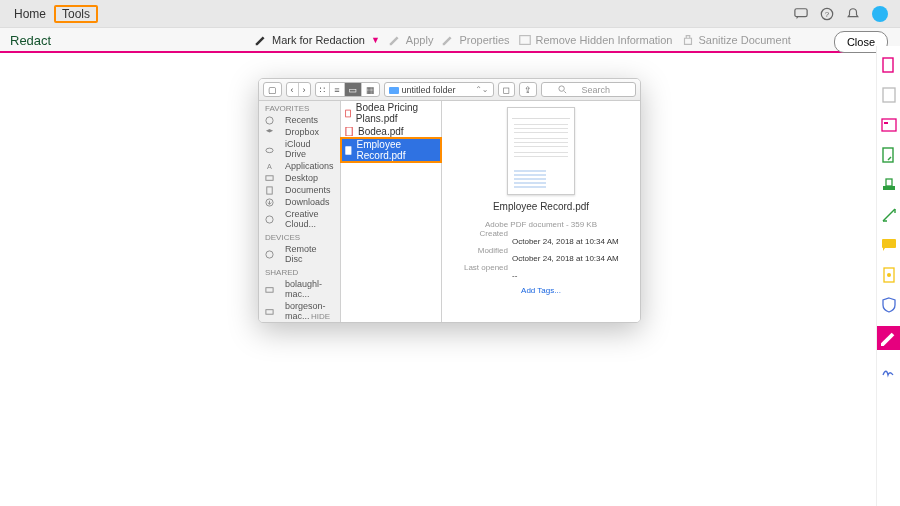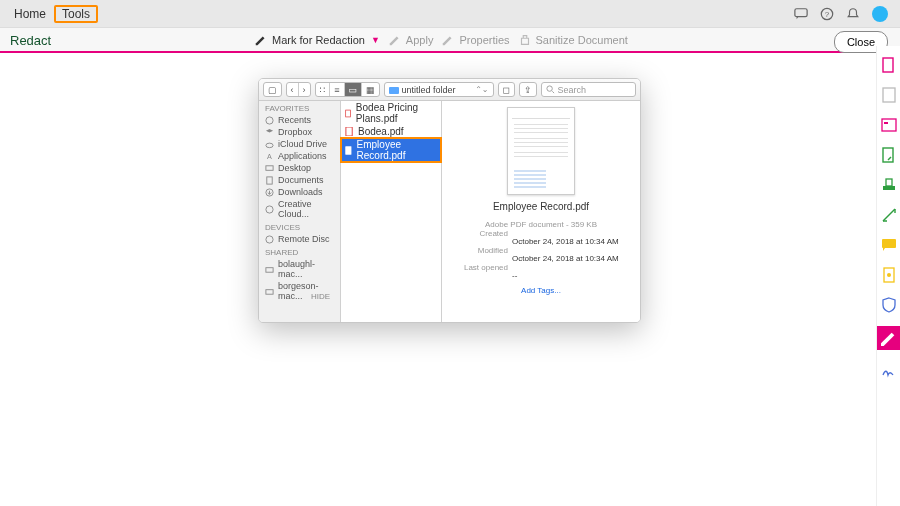--- a/index.html
+++ b/index.html
@@ -32,26 +32,26 @@
 
   
   .dialog { position:absolute; left:258px; top:78px; width:383px; height:245px; background:#f5f5f5; border:1px solid #c8c8c8; border-radius:5px; box-shadow:0 8px 30px rgba(0,0,0,.25); display:flex; flex-direction:column; overflow:hidden; }
   .dlg-toolbar { height:22px; border-bottom:1px solid #ccc; background:linear-gradient(#fbfbfb,#ececec); display:flex; align-items:center; padding:0 4px; gap:4px; }
   .tseg { border:1px solid #bcbcbc; border-radius:3px; height:15px; background:#fff; display:flex; align-items:center; }
   .tseg span { padding:0 4px; font-size:9px; color:#555; border-right:1px solid #ccc; display:flex; align-items:center; height:100%;}
   .tseg span:last-child{border-right:none;}
   .tseg .dark { background:#6f6f6f; color:#fff; }
   .folder-drop { flex:0 0 110px; height:15px; border:1px solid #bcbcbc; border-radius:3px; background:#fff; display:flex; align-items:center; padding:0 4px; font-size:9px; color:#444; gap:3px; }
   .folder-drop .updn { margin-left:auto; font-size:8px; color:#888;}
-  .search-box { flex:1; height:15px; border:1px solid #bcbcbc; border-radius:3px; background:#fff; display:flex; align-items:center; padding:0 4px; font-size:9px; color:#999; gap:3px;}
+  .search-box { flex:1; height:15px; border:1px solid #bcbcbc; border-radius:3px; background:#fff; display:flex; align-items:center; padding:0 16px; font-size:9px; color:#999; gap:15px;}
 
   .dlg-body { flex:1; display:flex; min-height:0; }
   .sidebar { width:82px; background:#f0f0f0; border-right:1px solid #d0d0d0; font-size:9px; color:#555; overflow:hidden; }
   .sb-head { font-size:8px; color:#888; text-transform:uppercase; padding:3px 6px 1px; }
-  .sb-row { display:flex; align-items:center; gap:4px; padding:1px 6px; }
+  .sb-row { display:flex; align-items:center; gap:11px; padding:1px 6px; }
   .sb-row svg { width:9px; height:9px; flex-shrink:0; }
   .hide-link { float:right; font-size:8px; color:#888; margin-right:4px;margin-top:44px;}
 
   .file-col { width:101px; border-right:1px solid #d0d0d0; background:#fff; font-size:10px; }
   .file-row { display:flex; align-items:center; gap:4px; padding:1px 4px; color:#333; }
   .file-row svg { width:9px; height:9px; }
   .file-row.selected { background:#2f72e2; color:#fff; }
   .file-row.hl { outline:2px solid #ff8c00; outline-offset:-1px; }
 
   .preview-col { flex:1; background:#fff; display:flex; flex-direction:column; align-items:center; padding:6px; font-size:9px; }
@@ -119,20 +119,26 @@
       <svg viewBox="0 0 16 16">
           <path d="M2 12l8-8 2 2-8 8H2v-2z" fill="#bbb"></path>
         </svg>
       <span>Apply</span>
     </div>
     <div class="rtool">
       <svg viewBox="0 0 16 16">
           <path d="M2 12l8-8 2 2-8 8H2v-2z" fill="#bbb"></path>
         </svg>
       <span>Properties</span>
+    </div>
+    <div class="rtool">
+      <svg viewBox="0 0 16 16">
+          <rect x="2" y="3" width="12" height="10" fill="none" stroke="#bbb" stroke-width="1.3"></rect>
+        </svg>
+      <span>Remove Hidden Information</span>
     </div>
     <div class="rtool">
       <svg viewBox="0 0 16 16">
           <path d="M4 6h8v7H4z M6 6V3h4v3" fill="none" stroke="#bbb" stroke-width="1.3"></path>
         </svg>
       <span>Sanitize Document</span>
     </div>
   </div>
   <div class="close-btn">Close</div>
 </div>

